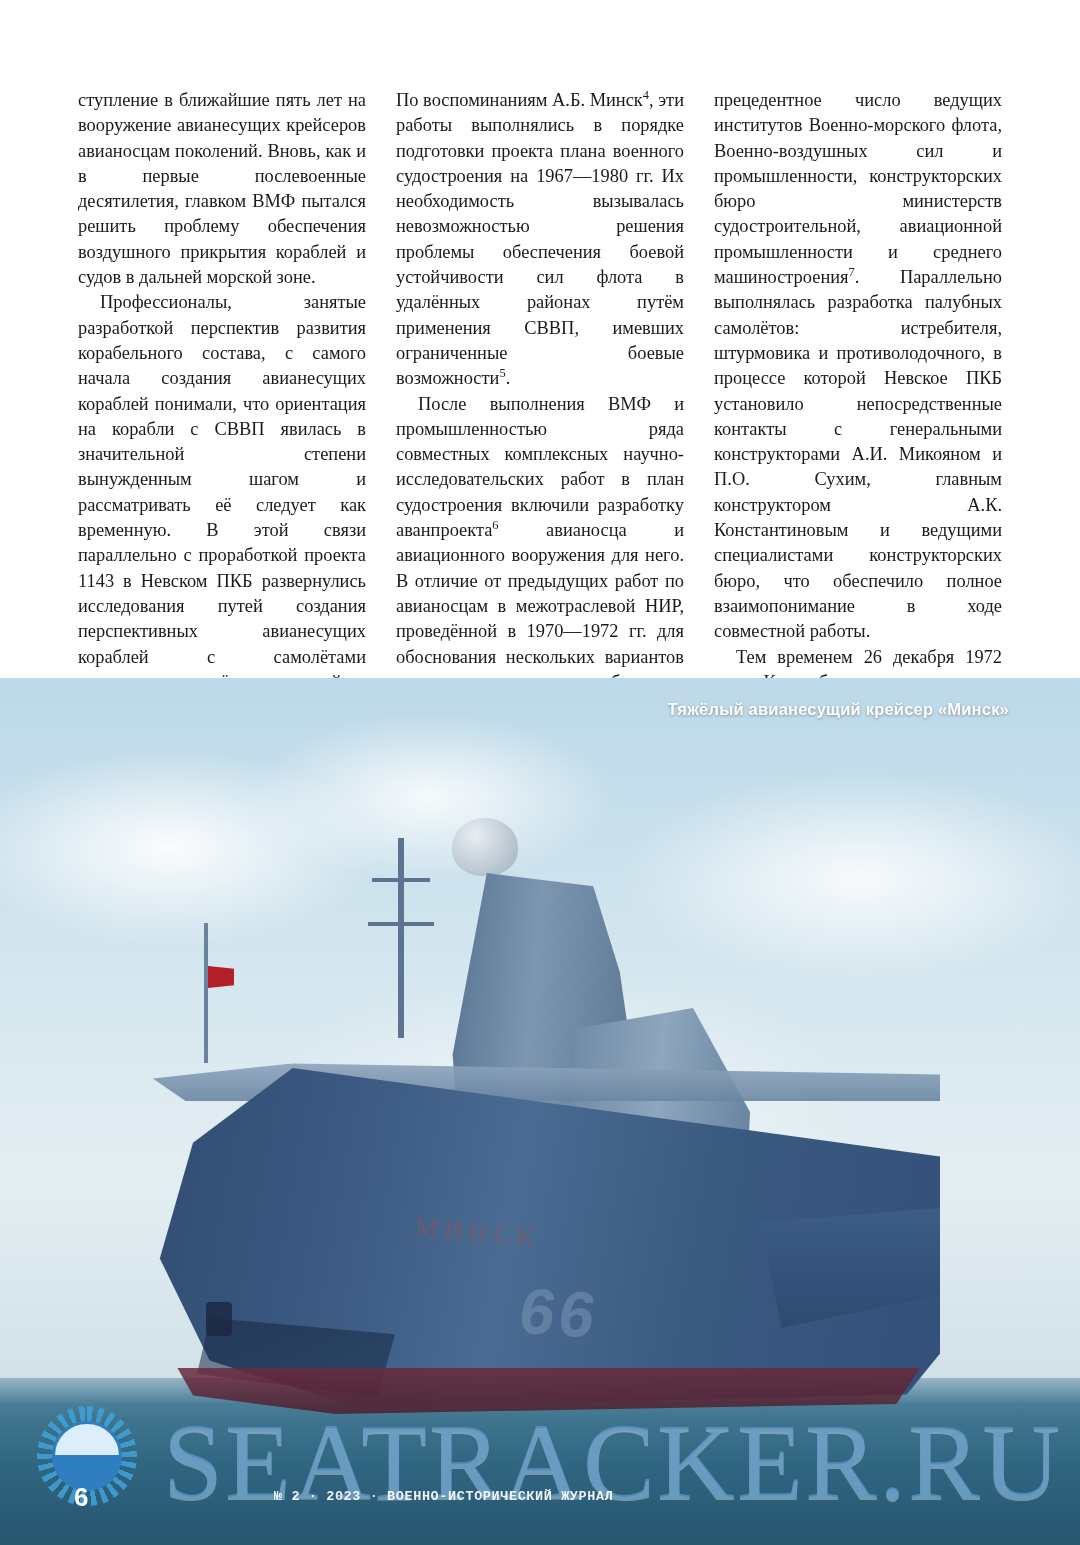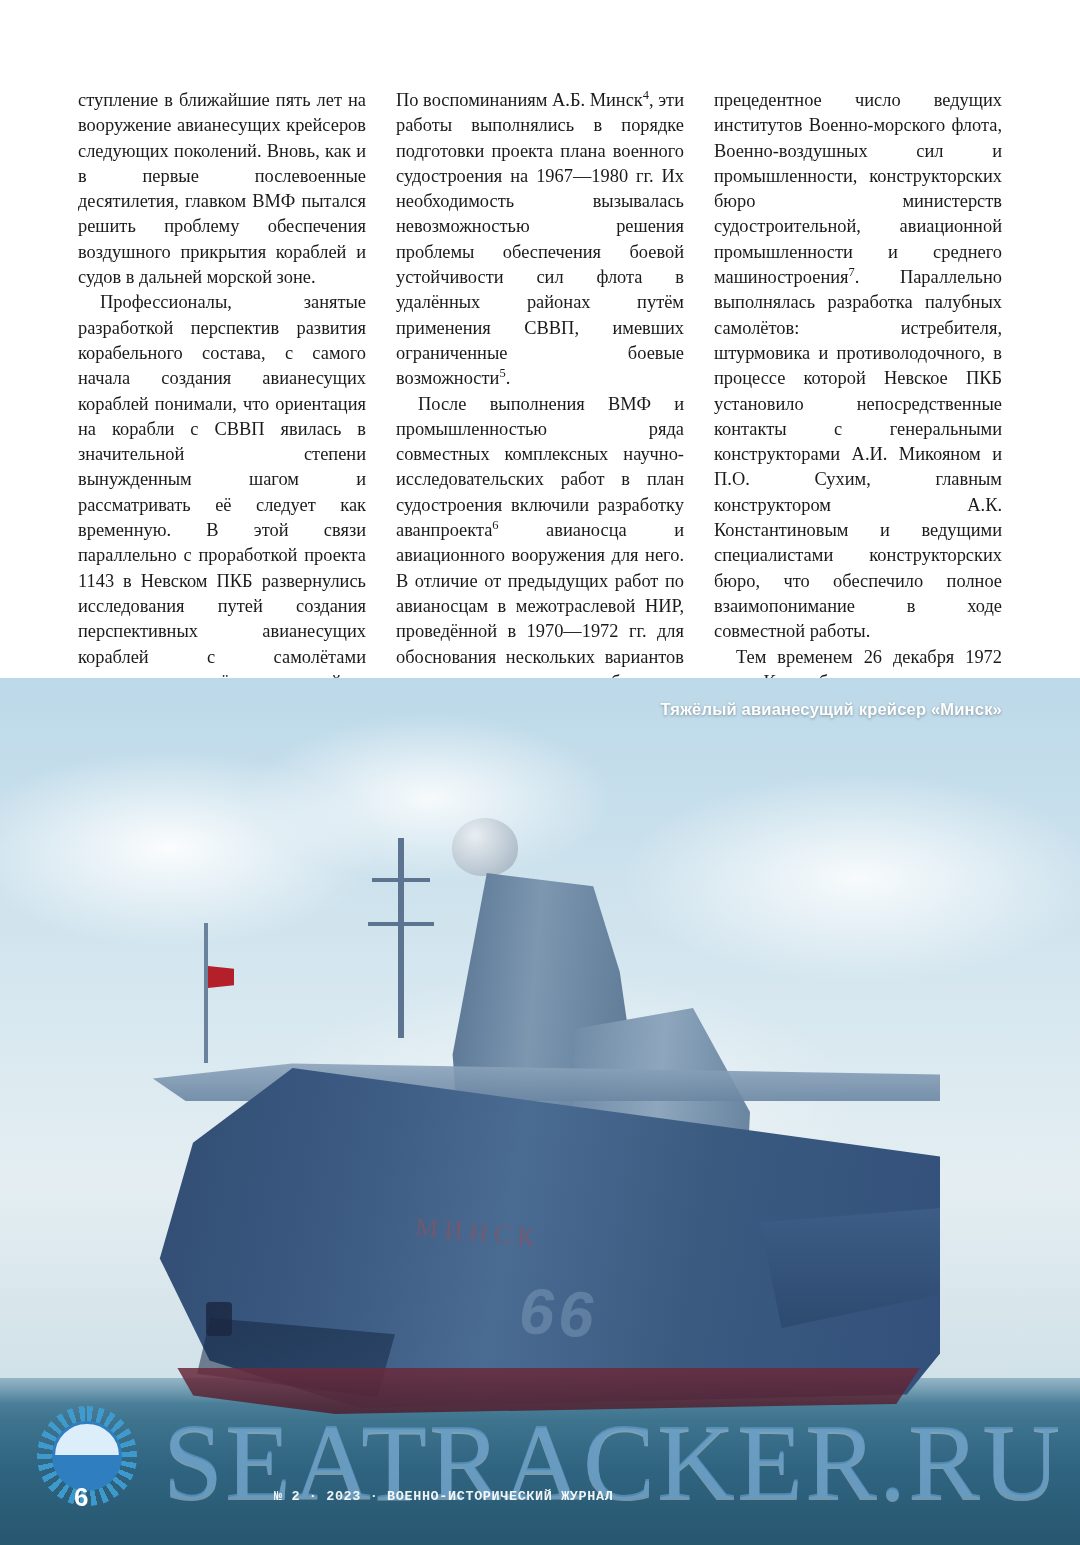--- a/index.html
+++ b/index.html
@@ -227,21 +227,21 @@
     font-family: "Liberation Serif", serif;
     font-size: 26px;
     color: rgba(150,80,90,0.55);
     letter-spacing: 6px;
     transform: rotate(5deg);
   }
 
   
   .photo-caption {
     position: absolute;
-    right: 78px;
+    right: 71px;
     top: 22px;
     font-family: "Liberation Sans", sans-serif;
     font-size: 16.5px;
     font-weight: bold;
     color: #ffffff;
     text-shadow: 0 1px 3px rgba(0,0,0,.35);
     letter-spacing: .2px;
   }
 
   
@@ -308,21 +308,21 @@
   }
 </style>
 </head>
 <body>
 
 <div class="page">
 
   <div class="columns">
 
     <div class="col">
-      <p>ступление в ближайшие пять лет на вооружение авианесущих крейсеров следующих поколений. Вновь, как и в первые послевоенные десятилетия, главком ВМФ пытался решить проблему обеспечения воздушного прикрытия кораблей и судов в дальней морской зоне.</p>
+      <p>ступление в ближайшие пять лет на вооружение авианесущих крейсеров авианосцам поколений. Вновь, как и в первые послевоенные десятилетия, главком ВМФ пытался решить проблему обеспечения воздушного прикрытия кораблей и судов в дальней морской зоне.</p>
       <p class="indent">Профессионалы, занятые разработкой перспектив развития корабельного состава, с самого начала создания авианесущих кораблей понимали, что ориентация на корабли с СВВП явилась в значительной степени вынужденным шагом и рассматривать её следует как временную. В этой связи параллельно с проработкой проекта 1143 в Невском ПКБ развернулись исследования путей создания перспективных авианесущих кораблей с самолётами катапультного взлёта и посадкой на аэрофинишёр.</p>
     </div>
 
     <div class="col">
       <p><span>По воспоминаниям А.Б. Минск</span><sup>4</sup><span>, эти работы выполнялись в порядке подготовки проекта плана военного судостроения на 1967—1980 гг. Их необходимость вызывалась невозможностью решения проблемы обеспечения боевой устойчивости сил флота в удалённых районах путём применения СВВП, имевших ограниченные боевые возможности</span><sup>5</sup><span>.</span></p>
       <p class="indent"><span>После выполнения ВМФ и промышленностью ряда совместных комплексных научно-исследовательских работ в план судостроения включили разработку аванпроекта</span><sup>6</sup><span> авианосца и авиационного вооружения для него. В отличие от предыдущих работ по авианосцам в межотраслевой НИР, проведённой в 1970—1972 гг. для обоснования нескольких вариантов аванпроектов, участвовало бес-</span></p>
     </div>
 
     <div class="col">
       <p><span>прецедентное число ведущих институтов Военно-морского флота, Военно-воздушных сил и промышленности, конструкторских бюро министерств судостроительной, авиационной промышленности и среднего машиностроения</span><sup>7</sup><span>. Параллельно выполнялась разработка палубных самолётов: истребителя, штурмовика и противолодочного, в процессе которой Невское ПКБ установило непосредственные контакты с генеральными конструкторами А.И. Микояном и П.О. Сухим, главным конструктором А.К. Константиновым и ведущими специалистами конструкторских бюро, что обеспечило полное взаимопонимание в ходе совместной работы.</span></p>

